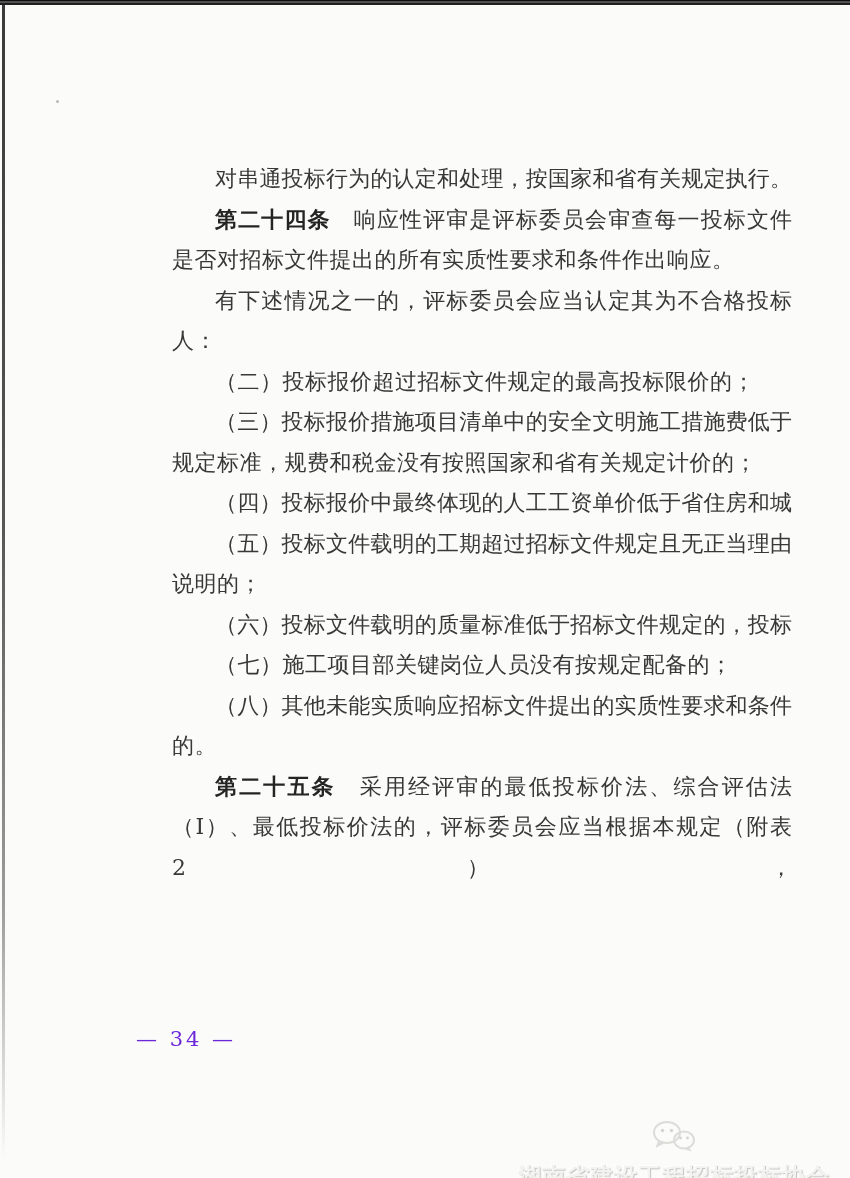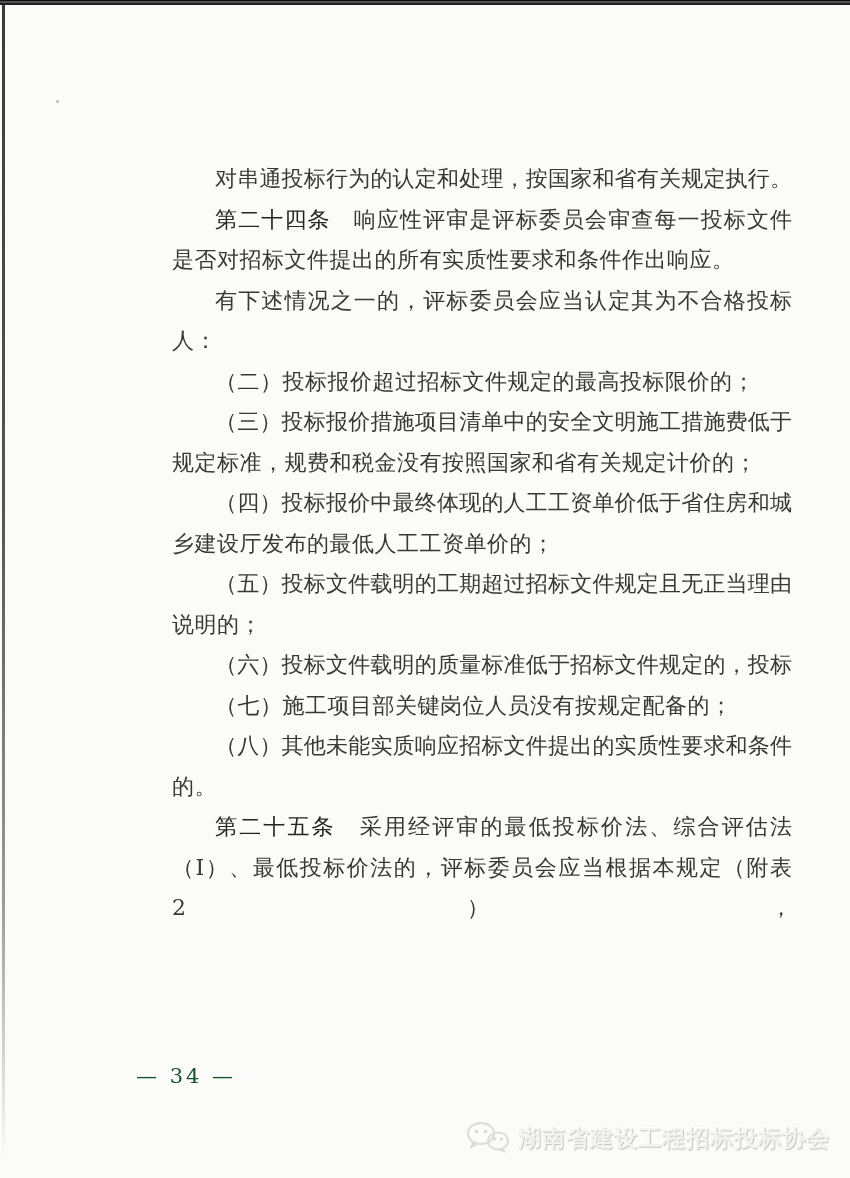--- a/index.html
+++ b/index.html
@@ -34,34 +34,34 @@
   }
   .line.fill {
     white-space: normal;
     letter-spacing: 0;
     text-align: justify;
     text-align-last: justify;
     -moz-text-align-last: justify;
   }
   .line.indent { text-indent: 43px; }
   .bold-art {
-    font-weight: 400; color: #242424;
+    font-weight: 700; color: #242424;
     font-family: "DejaVu Sans", "Liberation Sans", sans-serif;
   }
 
   
   .pagenum {
-    position: absolute; left: 136px; top: 1064px;
-    font-size: 21px; color: #14532d; letter-spacing: 3px;
+    position: absolute; left: 136px; top: 1027px;
+    font-size: 21px; color: #6d28d9; letter-spacing: 3px;
   }
 
   
   .footer {
     position: absolute; right: 20px; top: 1120px; height: 36px;
-    display: flex; align-items: center; gap: 7px;
+    display: flex; align-items: center; gap: 7px; flex-direction: column;
   }
   .logo { display: inline-flex; align-items: center; }
   .brand {
     font-family: "DejaVu Sans", "Liberation Sans", sans-serif;
     font-weight: 700; font-size: 23px; letter-spacing: 1px;
     color: #f3f3f0;
     text-shadow: 1px 1px 1px #c3c3bf, -1px -1px 0 #ffffff;
   }
 </style>
 </head>
@@ -74,21 +74,20 @@
 <main class="doc" id="doc-body">
     <div class="line fill indent"><span>对串通投标行为的认定和处理，按国家和省有关规定执行。</span></div>
     <div class="line fill indent"><span class="bold-art">第二十四条</span><span>　响应性评审是评标委员会审查每一投标文件</span></div>
     <div class="line"><span>是否对招标文件提出的所有实质性要求和条件作出响应。</span></div>
     <div class="line fill indent"><span>有下述情况之一的，评标委员会应当认定其为不合格投标</span></div>
     <div class="line"><span>人：</span></div>
     <div class="line indent"><span>（二）投标报价超过招标文件规定的最高投标限价的；</span></div>
     <div class="line fill indent"><span>（三）投标报价措施项目清单中的安全文明施工措施费低于</span></div>
     <div class="line"><span>规定标准，规费和税金没有按照国家和省有关规定计价的；</span></div>
     <div class="line fill indent"><span>（四）投标报价中最终体现的人工工资单价低于省住房和城</span></div>
-    <div class="line"><span>乡建设厅发布的最低人工工资单价的；</span></div>
     <div class="line fill indent"><span>（五）投标文件载明的工期超过招标文件规定且无正当理由</span></div>
     <div class="line"><span>说明的；</span></div>
     <div class="line fill indent"><span>（六）投标文件载明的质量标准低于招标文件规定的，投标</span></div>
     <div class="line indent"><span>（七）施工项目部关键岗位人员没有按规定配备的；</span></div>
     <div class="line fill indent"><span>（八）其他未能实质响应招标文件提出的实质性要求和条件</span></div>
     <div class="line"><span>的。</span></div>
     <div class="line fill indent"><span class="bold-art">第二十五条</span><span>　采用经评审的最低投标价法、综合评估法</span></div>
     <div class="line fill"><span>（Ⅰ）、最低投标价法的，评标委员会应当根据本规定（附表2），</span></div>
   </main>
 

